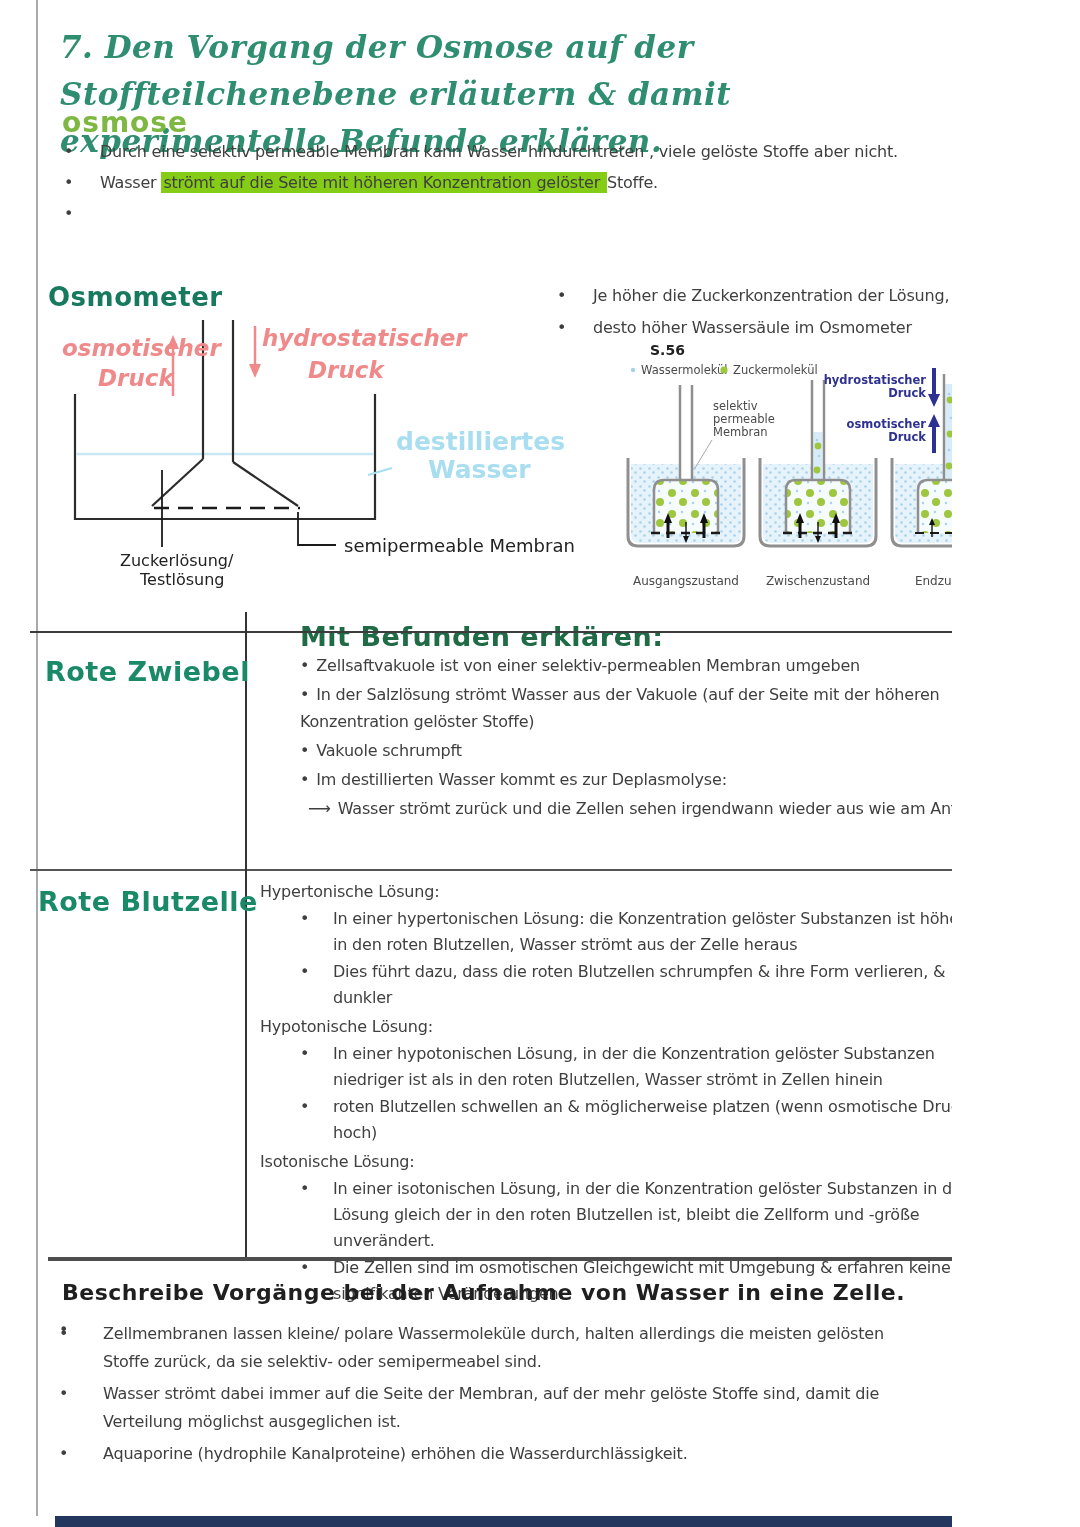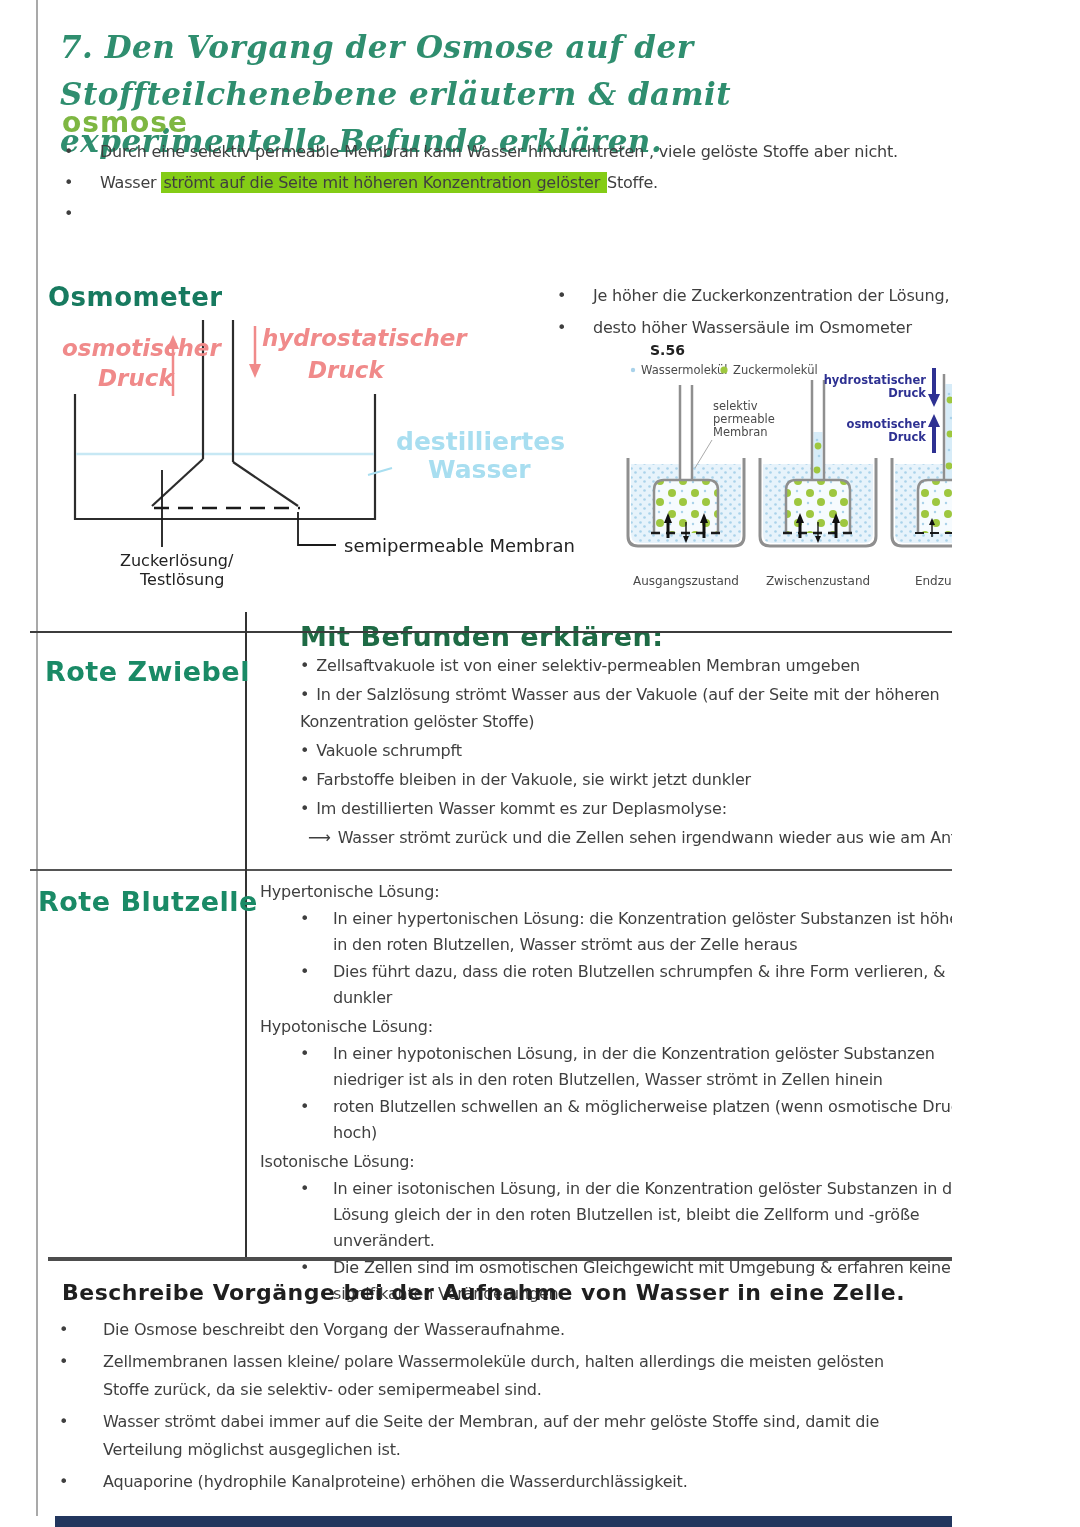--- a/index.html
+++ b/index.html
@@ -245,40 +245,39 @@
   <div class="abs hline1"></div>
   <div class="abs hline2"></div>
   <div class="abs vline"></div>
   <div class="abs thickline"></div>
 
   <div class="abs row-label zwiebel">Rote Zwiebel</div>
   <div class="abs note" id="zwiebel-list">
       <div class="li bullet"><span class="glyph">•</span><span class="t">Zellsaftvakuole ist von einer selektiv-permeablen Membran umgeben</span></div>
       <div class="li bullet"><span class="glyph">•</span><span class="t">In der Salzlösung strömt Wasser aus der Vakuole (auf der Seite mit der höheren Konzentration gelöster Stoffe)</span></div>
       <div class="li bullet"><span class="glyph">•</span><span class="t">Vakuole schrumpft</span></div>
-      <div class="li bullet"><span class="glyph">•</span><span class="t">Farbstoffe bleiben in der Vakuole, sie wirkt jetzt dunkler</span></div>
       <div class="li bullet"><span class="glyph">•</span><span class="t">Im destillierten Wasser kommt es zur Deplasmolyse:</span></div>
       <div class="li arrow"><span class="glyph">⟶</span><span class="t">Wasser strömt zurück und die Zellen sehen irgendwann wieder aus wie am Anfang</span></div>
     </div>
 
   <div class="abs row-label blut">Rote Blutzelle</div>
   <div class="abs note" id="blut-list">
       <div class="li plain"><span class="t">Hypertonische Lösung:</span></div>
       <div class="li bullet"><span class="glyph">•</span><span class="t">In einer hypertonischen Lösung: die Konzentration gelöster Substanzen ist höher als in den roten Blutzellen, Wasser strömt aus der Zelle heraus</span></div>
       <div class="li bullet"><span class="glyph">•</span><span class="t">Dies führt dazu, dass die roten Blutzellen schrumpfen &amp; ihre Form verlieren, &amp; dunkler</span></div>
       <div class="li plain"><span class="t">Hypotonische Lösung:</span></div>
       <div class="li bullet"><span class="glyph">•</span><span class="t">In einer hypotonischen Lösung, in der die Konzentration gelöster Substanzen niedriger ist als in den roten Blutzellen, Wasser strömt in Zellen hinein</span></div>
       <div class="li bullet"><span class="glyph">•</span><span class="t">roten Blutzellen schwellen an &amp; möglicherweise platzen (wenn osmotische Druck zu hoch)</span></div>
       <div class="li plain"><span class="t">Isotonische Lösung:</span></div>
       <div class="li bullet"><span class="glyph">•</span><span class="t">In einer isotonischen Lösung, in der die Konzentration gelöster Substanzen in der Lösung gleich der in den roten Blutzellen ist, bleibt die Zellform und -größe unverändert.</span></div>
       <div class="li bullet"><span class="glyph">•</span><span class="t">Die Zellen sind im osmotischen Gleichgewicht mit Umgebung &amp; erfahren keine signifikanten Veränderungen.</span></div>
     </div>
 
   <div class="abs h-beschreibe">Beschreibe Vorgänge bei der Aufnahme von Wasser in eine Zelle.</div>
   <div class="abs note" id="beschreibe-list">
-      <div class="li bullet"><span class="glyph">•</span><span class="t">Die Osmose beschreibt den Vorgang der Wasseraufnahme.</span></div>
+      <div class="li bullet"><span class="glyph">•</span></div>
       <div class="li bullet"><span class="glyph">•</span><span class="t">Zellmembranen lassen kleine/ polare Wassermoleküle durch, halten allerdings die meisten gelösten Stoffe zurück, da sie selektiv- oder semipermeabel sind.</span></div>
       <div class="li bullet"><span class="glyph">•</span><span class="t">Wasser strömt dabei immer auf die Seite der Membran, auf der mehr gelöste Stoffe sind, damit die Verteilung möglichst ausgeglichen ist.</span></div>
       <div class="li bullet"><span class="glyph">•</span><span class="t">Aquaporine (hydrophile Kanalproteine) erhöhen die Wasserdurchlässigkeit.</span></div>
     </div>
 
   <div class="abs bottom-bar"></div>
 </div>
 
 </body></html>

